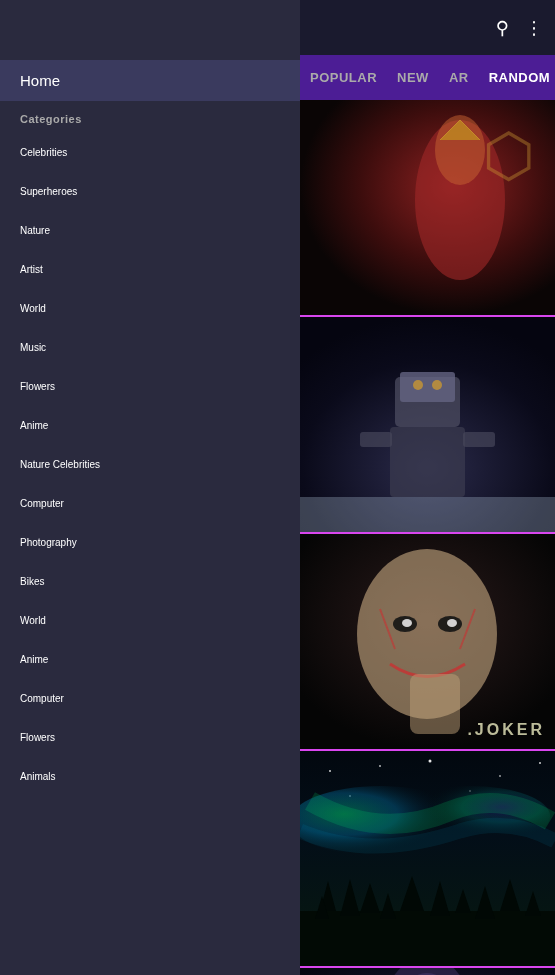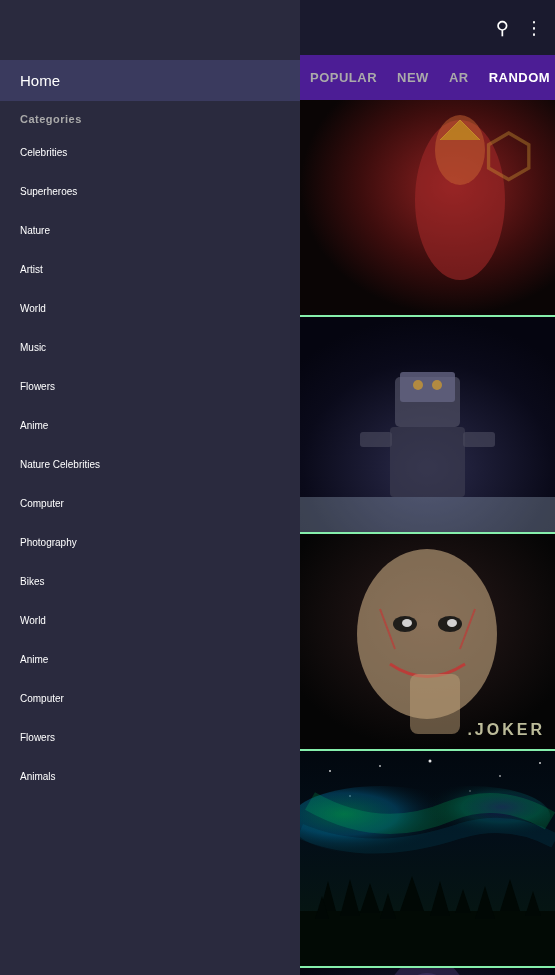--- a/index.html
+++ b/index.html
@@ -122,21 +122,21 @@
     }
 
     
     .main-content {
       position: absolute;
       top: 100px;
       left: 300px;
       right: 0;
       bottom: 0;
       overflow-y: auto;
-      background: #86efac;
+      background: #d946ef;
     }
     .main-content::-webkit-scrollbar { display: none; }
 
     .wallpaper-grid {
       display: flex;
       flex-direction: column;
       gap: 2px;
     }
 
     .wallpaper-item {

